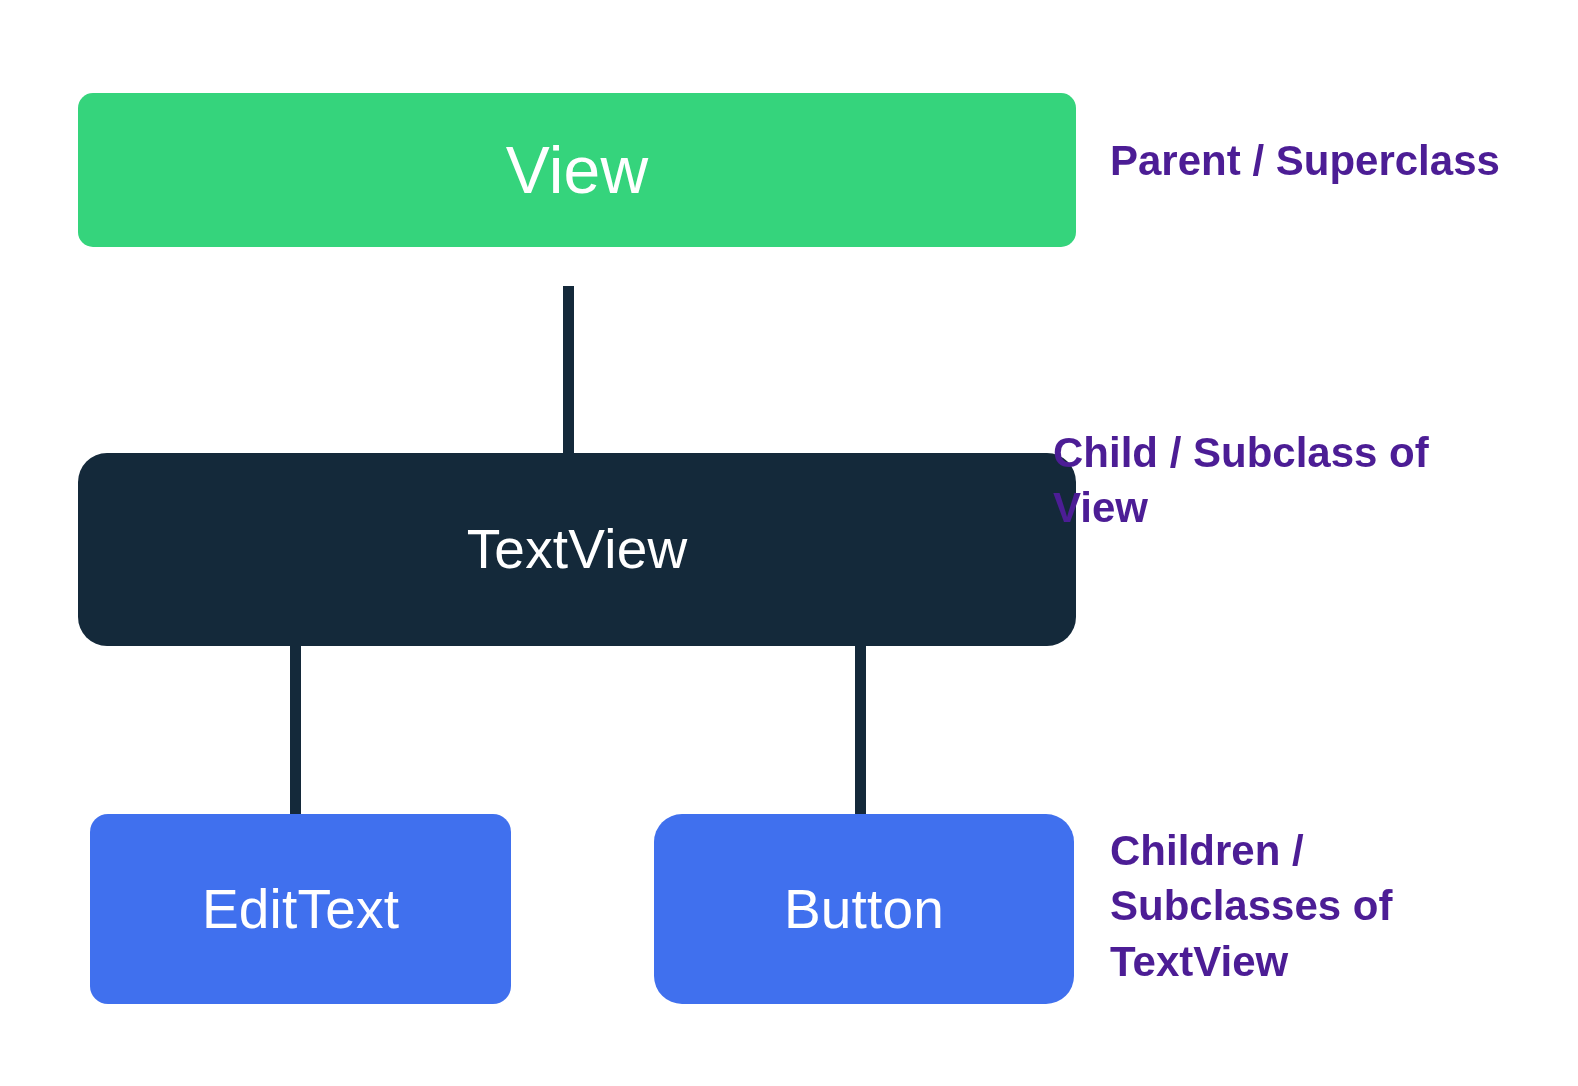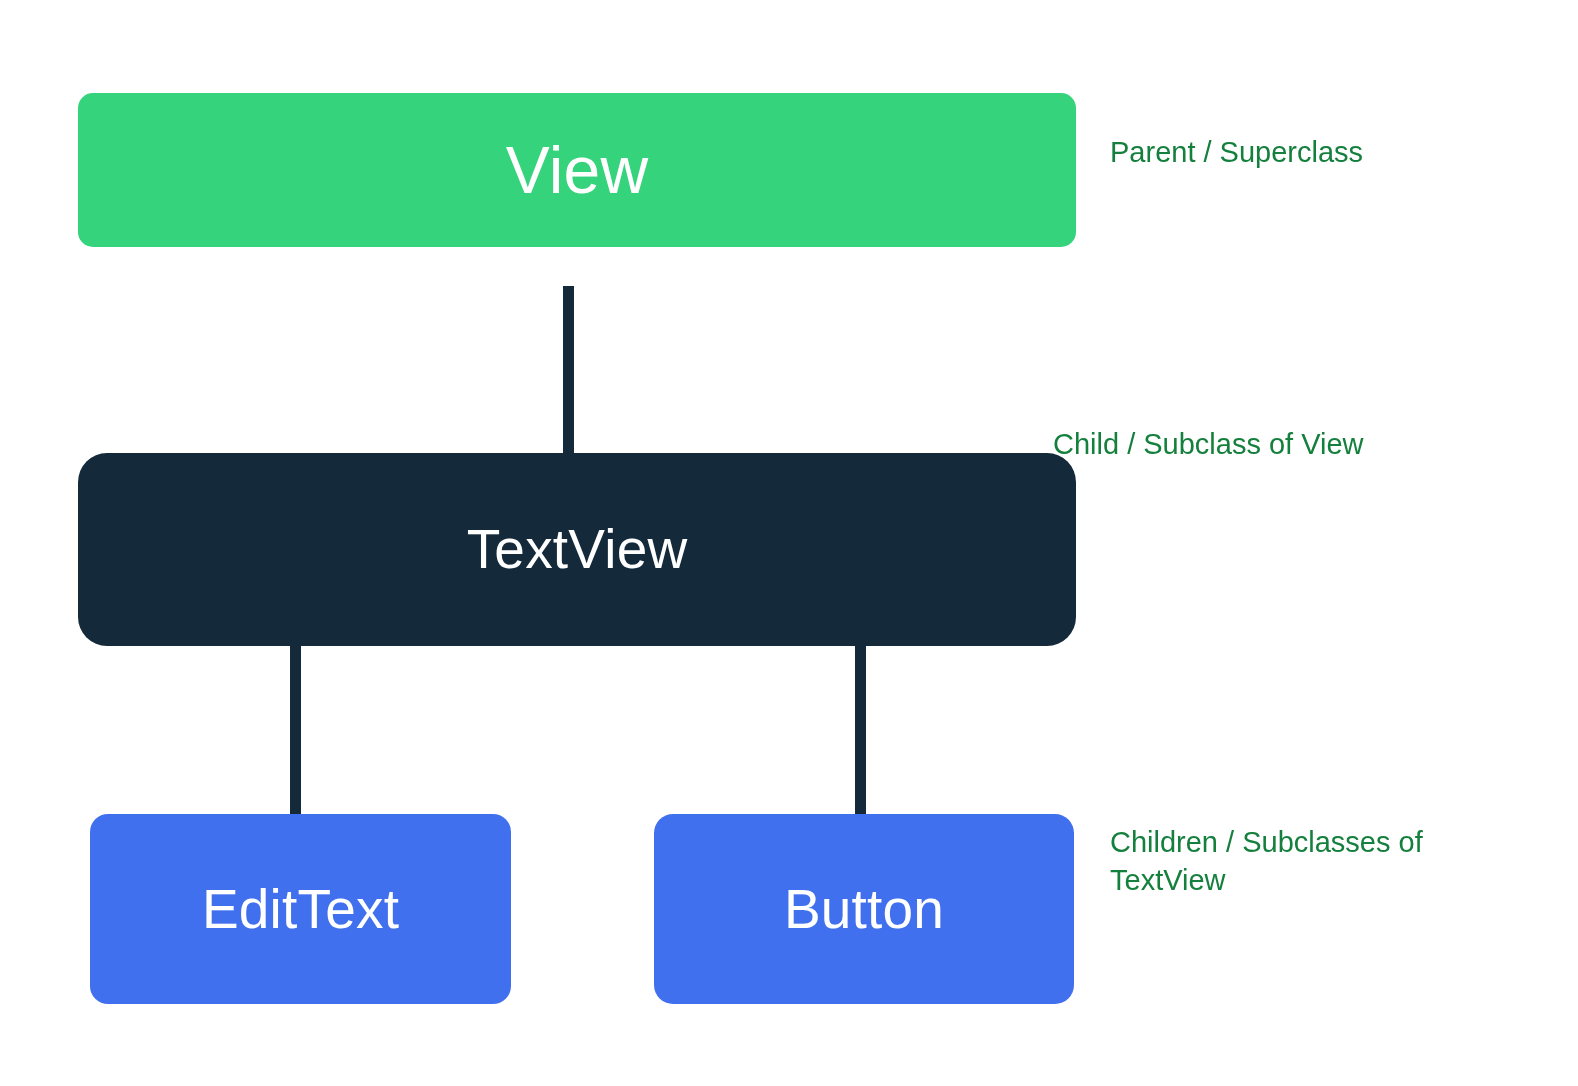--- a/index.html
+++ b/index.html
@@ -87,31 +87,31 @@
     border-radius: 18px;
   }
   .node-edittext .node-label { font-size: 55px; }
 
   .node-button {
     left: 654px;
     top: 814px;
     width: 420px;
     height: 190px;
     background: #4070ee;
-    border-radius: 19px;
+    border-radius: 28px;
   }
   .node-button .node-label { font-size: 55px; }
 
   
   .annotation {
     position: absolute;
-    color: #15803d;
-    font-size: 29px;
+    color: #4c1d95;
+    font-size: 42px;
     line-height: 1.32;
-    font-weight: 400;
+    font-weight: 700;
     width: 430px;
   }
   .annotation p {
     margin: 0;
   }
   .ann-parent   { left: 1110px; top: 133px; }
   .ann-child    { left: 1053px; top: 425px; }
   .ann-children { left: 1110px; top: 823px; }
 </style>
 </head>

